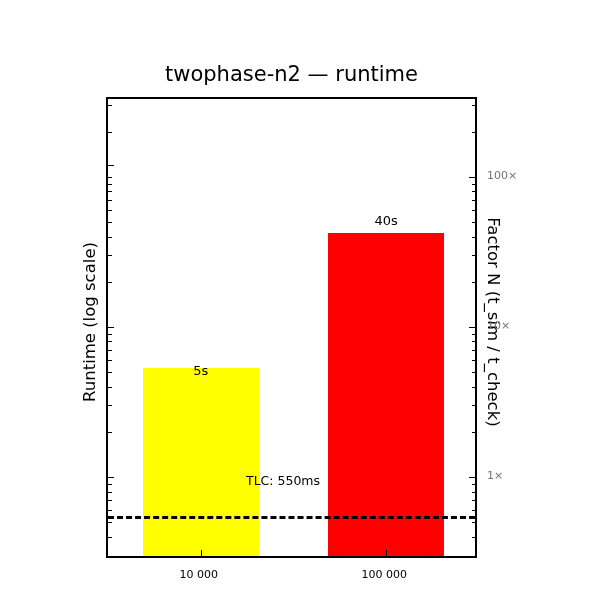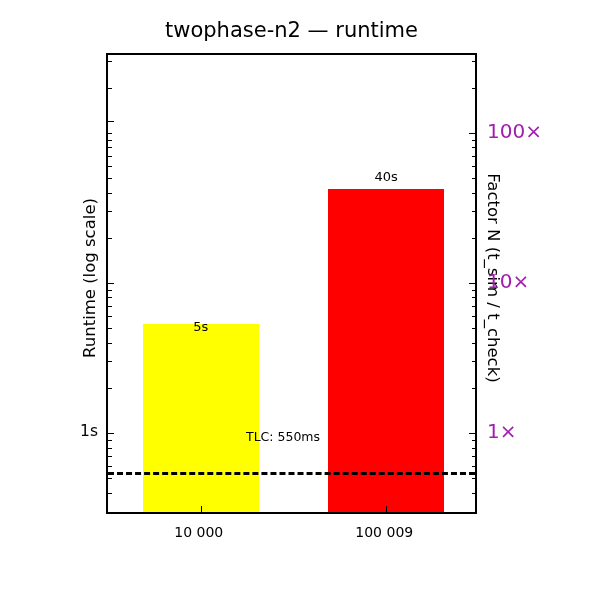--- a/index.html
+++ b/index.html
@@ -7,20 +7,21 @@
     padding: 0;
     background: #ffffff;
   }
   #fig {
     position: relative;
     width: 600px;
     height: 556px;
     background: #ffffff;
     font-family: "DejaVu Sans", sans-serif;
     overflow: hidden;
+    margin-top: 44px;
   }
   
   #title {
     position: absolute;
     left: 106px;
     top: 18px;
     width: 371px;
     text-align: center;
     font-size: 21px;
     color: #000000;
@@ -85,29 +86,29 @@
   .ytick-text-left {
     position: absolute;
     font-size: 15.5px;
     color: #000000;
     text-align: right;
     white-space: nowrap;
     transform: translateY(-50%);
   }
   .ytick-text-right {
     position: absolute;
-    font-size: 20px;
-    color: #a21caf;
+    font-size: 11px;
+    color: #737373;
     text-align: center;
     white-space: nowrap;
     transform: translateY(-50%);
   }
   .xtick-text {
     position: absolute;
-    font-size: 14px;
+    font-size: 11px;
     color: #000000;
     text-align: center;
     white-space: nowrap;
     transform: translateX(-50%);
   }
   
   #ylabel {
     position: absolute;
     left: 10px;
     top: 50%;
@@ -215,19 +216,18 @@
       <div class="tick-major-left" style="top: 65.9423px;"></div>
       <div class="tick-major-left" style="top: 227.924px;"></div>
       <div class="tick-major-left" style="top: 378.02px;"></div>
       <div class="tick-major-right" style="top: 77.8272px;"></div>
       <div class="tick-major-right" style="top: 227.924px;"></div>
       <div class="tick-major-right" style="top: 378.02px;"></div>
       <div class="tick-major-x" style="left: 92.75px;"></div>
       <div class="tick-major-x" style="left: 278.25px;"></div>
     </div>
 
-    <div class="ytick-text-left" style="left: 10px; width: 88px; top: 431.02px;">1s</div>
     <div class="ytick-text-right" style="left: 487px; top: 130.827px;">100×</div>
     <div class="ytick-text-right" style="left: 487px; top: 280.924px;">10×</div>
     <div class="ytick-text-right" style="left: 487px; top: 431.02px;">1×</div>
     <div class="xtick-text" style="left: 198.75px; top: 524px;">10 000</div>
-    <div class="xtick-text" style="left: 384.25px; top: 524px;">100 009</div>
+    <div class="xtick-text" style="left: 384.25px; top: 524px;">100 000</div>
   </div>
 
 </body></html>

